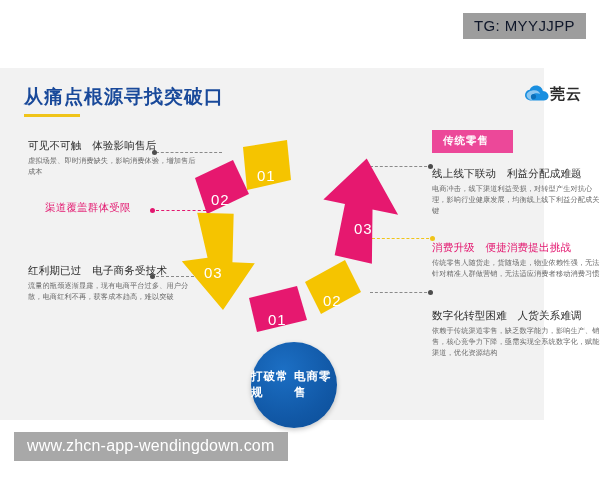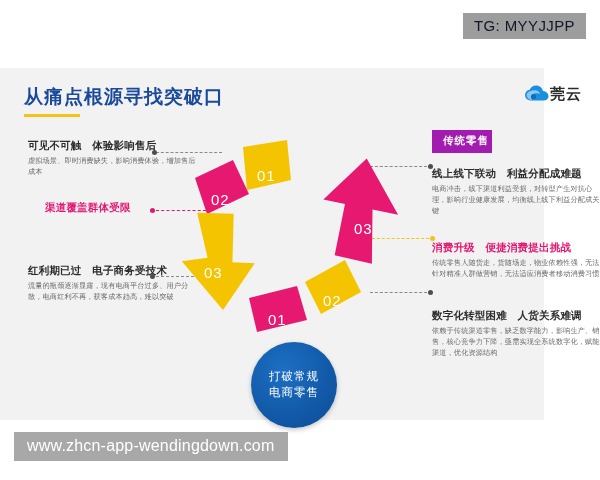--- a/index.html
+++ b/index.html
@@ -46,46 +46,46 @@
   
   #canvas{position:absolute;left:0;top:52px;width:600px;height:300px;}
 
   
   .col{position:absolute;width:172px;}
   #col-left{left:28px;top:18px;}
   #col-right{left:432px;top:10px;}
 
   .blk{position:absolute;width:172px;}
   .blk-head{
-    font-size:10.5px;font-weight:bold;color:#2b2b2b;
+    font-size:10.5px;font-weight:normal;color:#2b2b2b;
     line-height:1.35;margin-bottom:3px;letter-spacing:.2px;
   }
   .blk-head.pink{color:#e3176f;}
   .blk-body{
     font-size:7.2px;color:#6b6b6b;line-height:1.55;letter-spacing:.1px;
   }
   
   .badge{
     position:absolute;
-    background:#a21caf;color:#fff;
+    background:#ec4899;color:#fff;
     font-size:10.5px;font-weight:bold;letter-spacing:1px;
-    padding:4px 3px 5px 11px;
+    padding:4px 24px 5px 11px;
   }
   #badge-traditional{left:432px;top:10px;}
   #badge-ecommerce{left:88px;top:258px;}
 
   
   #center-circle{
     position:absolute;left:251px;top:222px;
     width:86px;height:86px;border-radius:50%;
     background:radial-gradient(circle at 38% 32%,#1c6fc4 0%,#1158a6 62%,#0c4d96 100%);
     box-shadow:0 2px 5px rgba(0,0,0,.22);
-    display:flex;flex-direction:column;
+    display:flex;
     align-items:center;justify-content:center;
-    color:#ffffff;font-size:11.5px;font-weight:normal;line-height:1.35;
+    color:#ffffff;font-size:11.5px;font-weight:bold;line-height:1.35;
     letter-spacing:1px;
   }
   
   .shape{position:absolute;}
   .shape svg{display:block;overflow:visible;}
   .shape-num{
     position:absolute;color:#ffffff;
     font-size:15px;font-family:Liberation Sans, sans-serif;
     letter-spacing:1px;pointer-events:none;margin-top:12px;
   }

